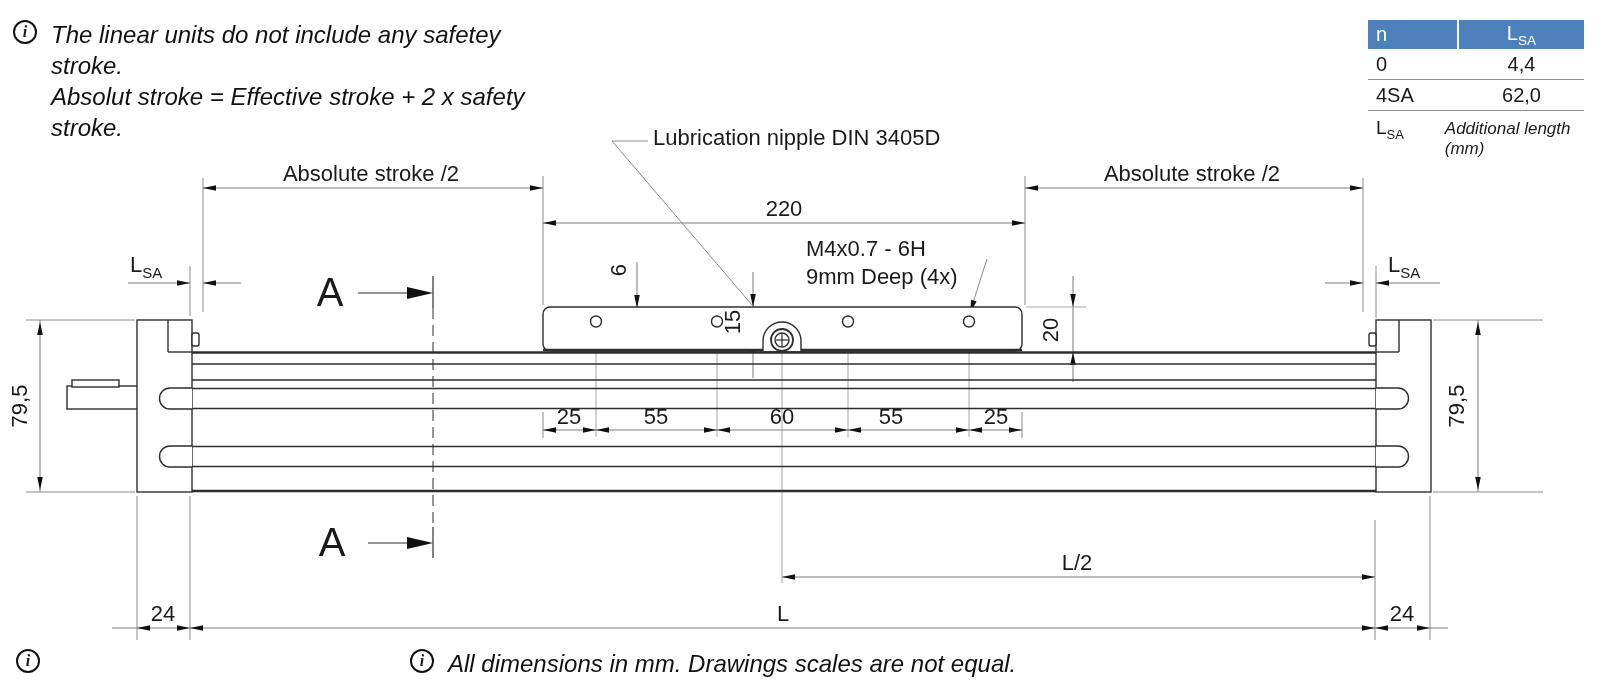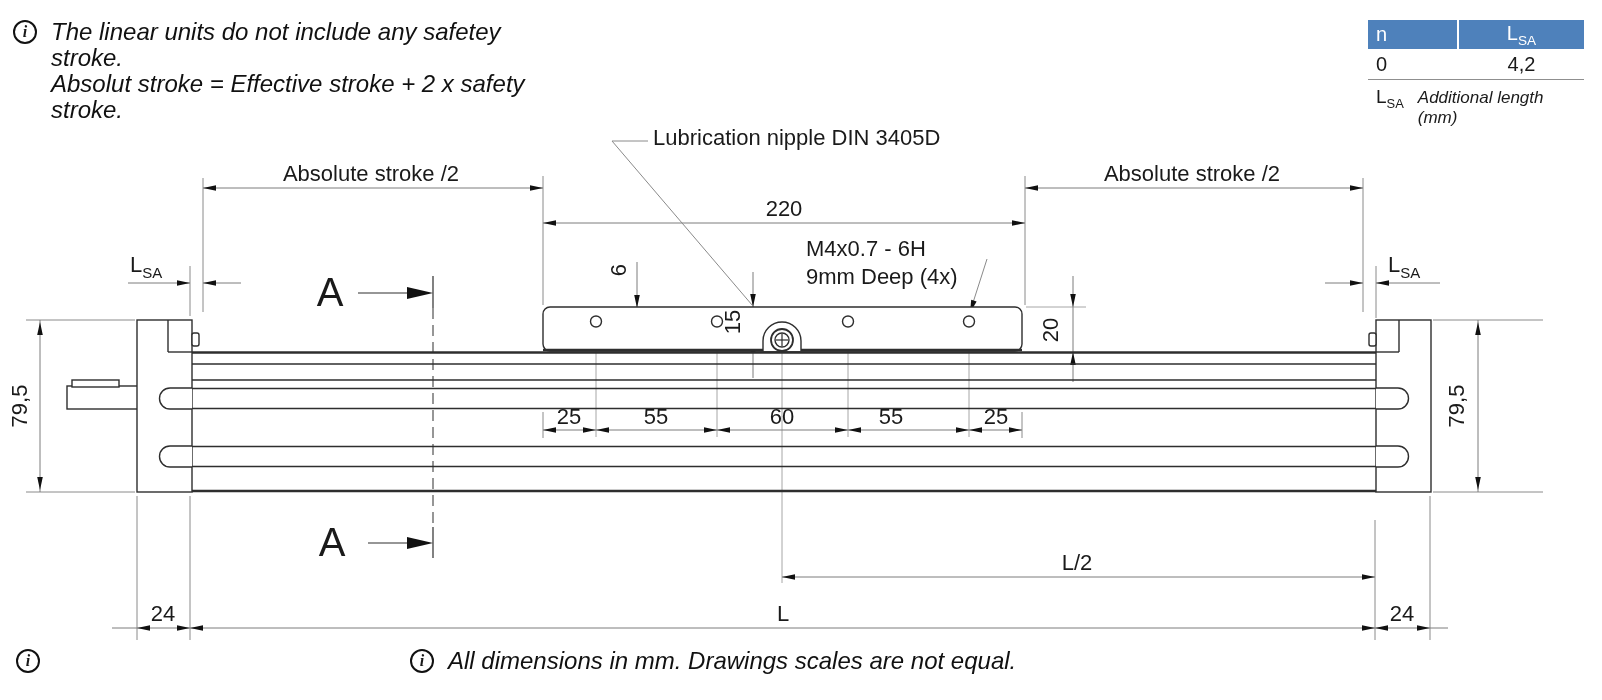--- a/index.html
+++ b/index.html
@@ -14,34 +14,34 @@
   .ext{stroke:#8a8a8a;stroke-width:1;fill:none;}
   .cl{stroke:#a6a6a6;stroke-width:1;fill:none;}
   .dash{stroke:#5f5f5f;stroke-width:1.3;fill:none;stroke-dasharray:11 6;}
   .tick{stroke:#2e2e2e;stroke-width:1.2;fill:none;}
   .arr{fill:#111;stroke:none;}
   .dimtxt{font-size:22px;}
   .sectxt{font-size:40px;}
   .sub{font-size:15px;}
   
   .note{position:absolute;display:flex;align-items:flex-start;gap:14px;}
-  .note-text{font-style:italic;font-size:24px;line-height:26px;color:#111;}
+  .note-text{font-style:italic;font-size:24px;line-height:31px;color:#111;}
   .info-ic{box-sizing:border-box;flex:0 0 auto;width:24px;height:24px;border:2px solid #111;
     border-radius:50%;display:flex;align-items:center;justify-content:center;
     font-family:"Liberation Serif",serif;font-style:italic;font-weight:700;font-size:16px;margin-top:1px;}
   
   .spec-table{position:absolute;left:1368px;top:20px;width:216px;font-size:20px;}
   .spec-head{display:flex;height:29px;color:#fff;align-items:center;}
   .spec-head .c1{width:91px;padding-left:8px;box-sizing:border-box;border-right:2px solid #fff;height:100%;display:flex;align-items:center;}
   .spec-head .c2{flex:1;text-align:center;}
   .spec-row{display:flex;height:30px;align-items:center;border-bottom:1.5px solid #8f8f8f;}
   .spec-row .c1{width:91px;padding-left:8px;box-sizing:border-box;}
   .spec-row .c2{flex:1;text-align:center;}
   .spec-foot{display:flex;align-items:baseline;gap:14px;padding:6px 0 0 8px;font-size:19px;}
-  .spec-foot .fnote{font-style:italic;font-size:17px;}
+  .spec-foot .fnote{font-style:italic;font-size:17px;margin-left:27px;}
   sub{font-size:0.68em;}
 </style>
 </head>
 <body>
 
 <div class="stage">
 
   <svg width="1602" height="700" viewBox="0 0 1602 700">
 
     <g>
@@ -254,21 +254,25 @@
     <span class="note-text">All dimensions in mm. Drawings scales are not equal.</span>
   </div>
 
   <div class="spec-table">
     <div class="spec-head" id="spec-head" style="background: rgb(78, 129, 187);">
       <span class="c1">n</span>
       <span class="c2"><span>L</span><sub>SA</sub></span>
     </div>
     <div class="spec-row">
       <span class="c1">0</span>
-      <span class="c2">4,2</span>
+      <span class="c2">4,4</span>
+    </div>
+    <div class="spec-row">
+      <span class="c1">4SA</span>
+      <span class="c2">62,0</span>
     </div>
     <div class="spec-foot">
       <span><span>L</span><sub>SA</sub></span>
       <span class="fnote">Additional length (mm)</span>
     </div>
   </div>
 
 </div>
 
 </body></html>

